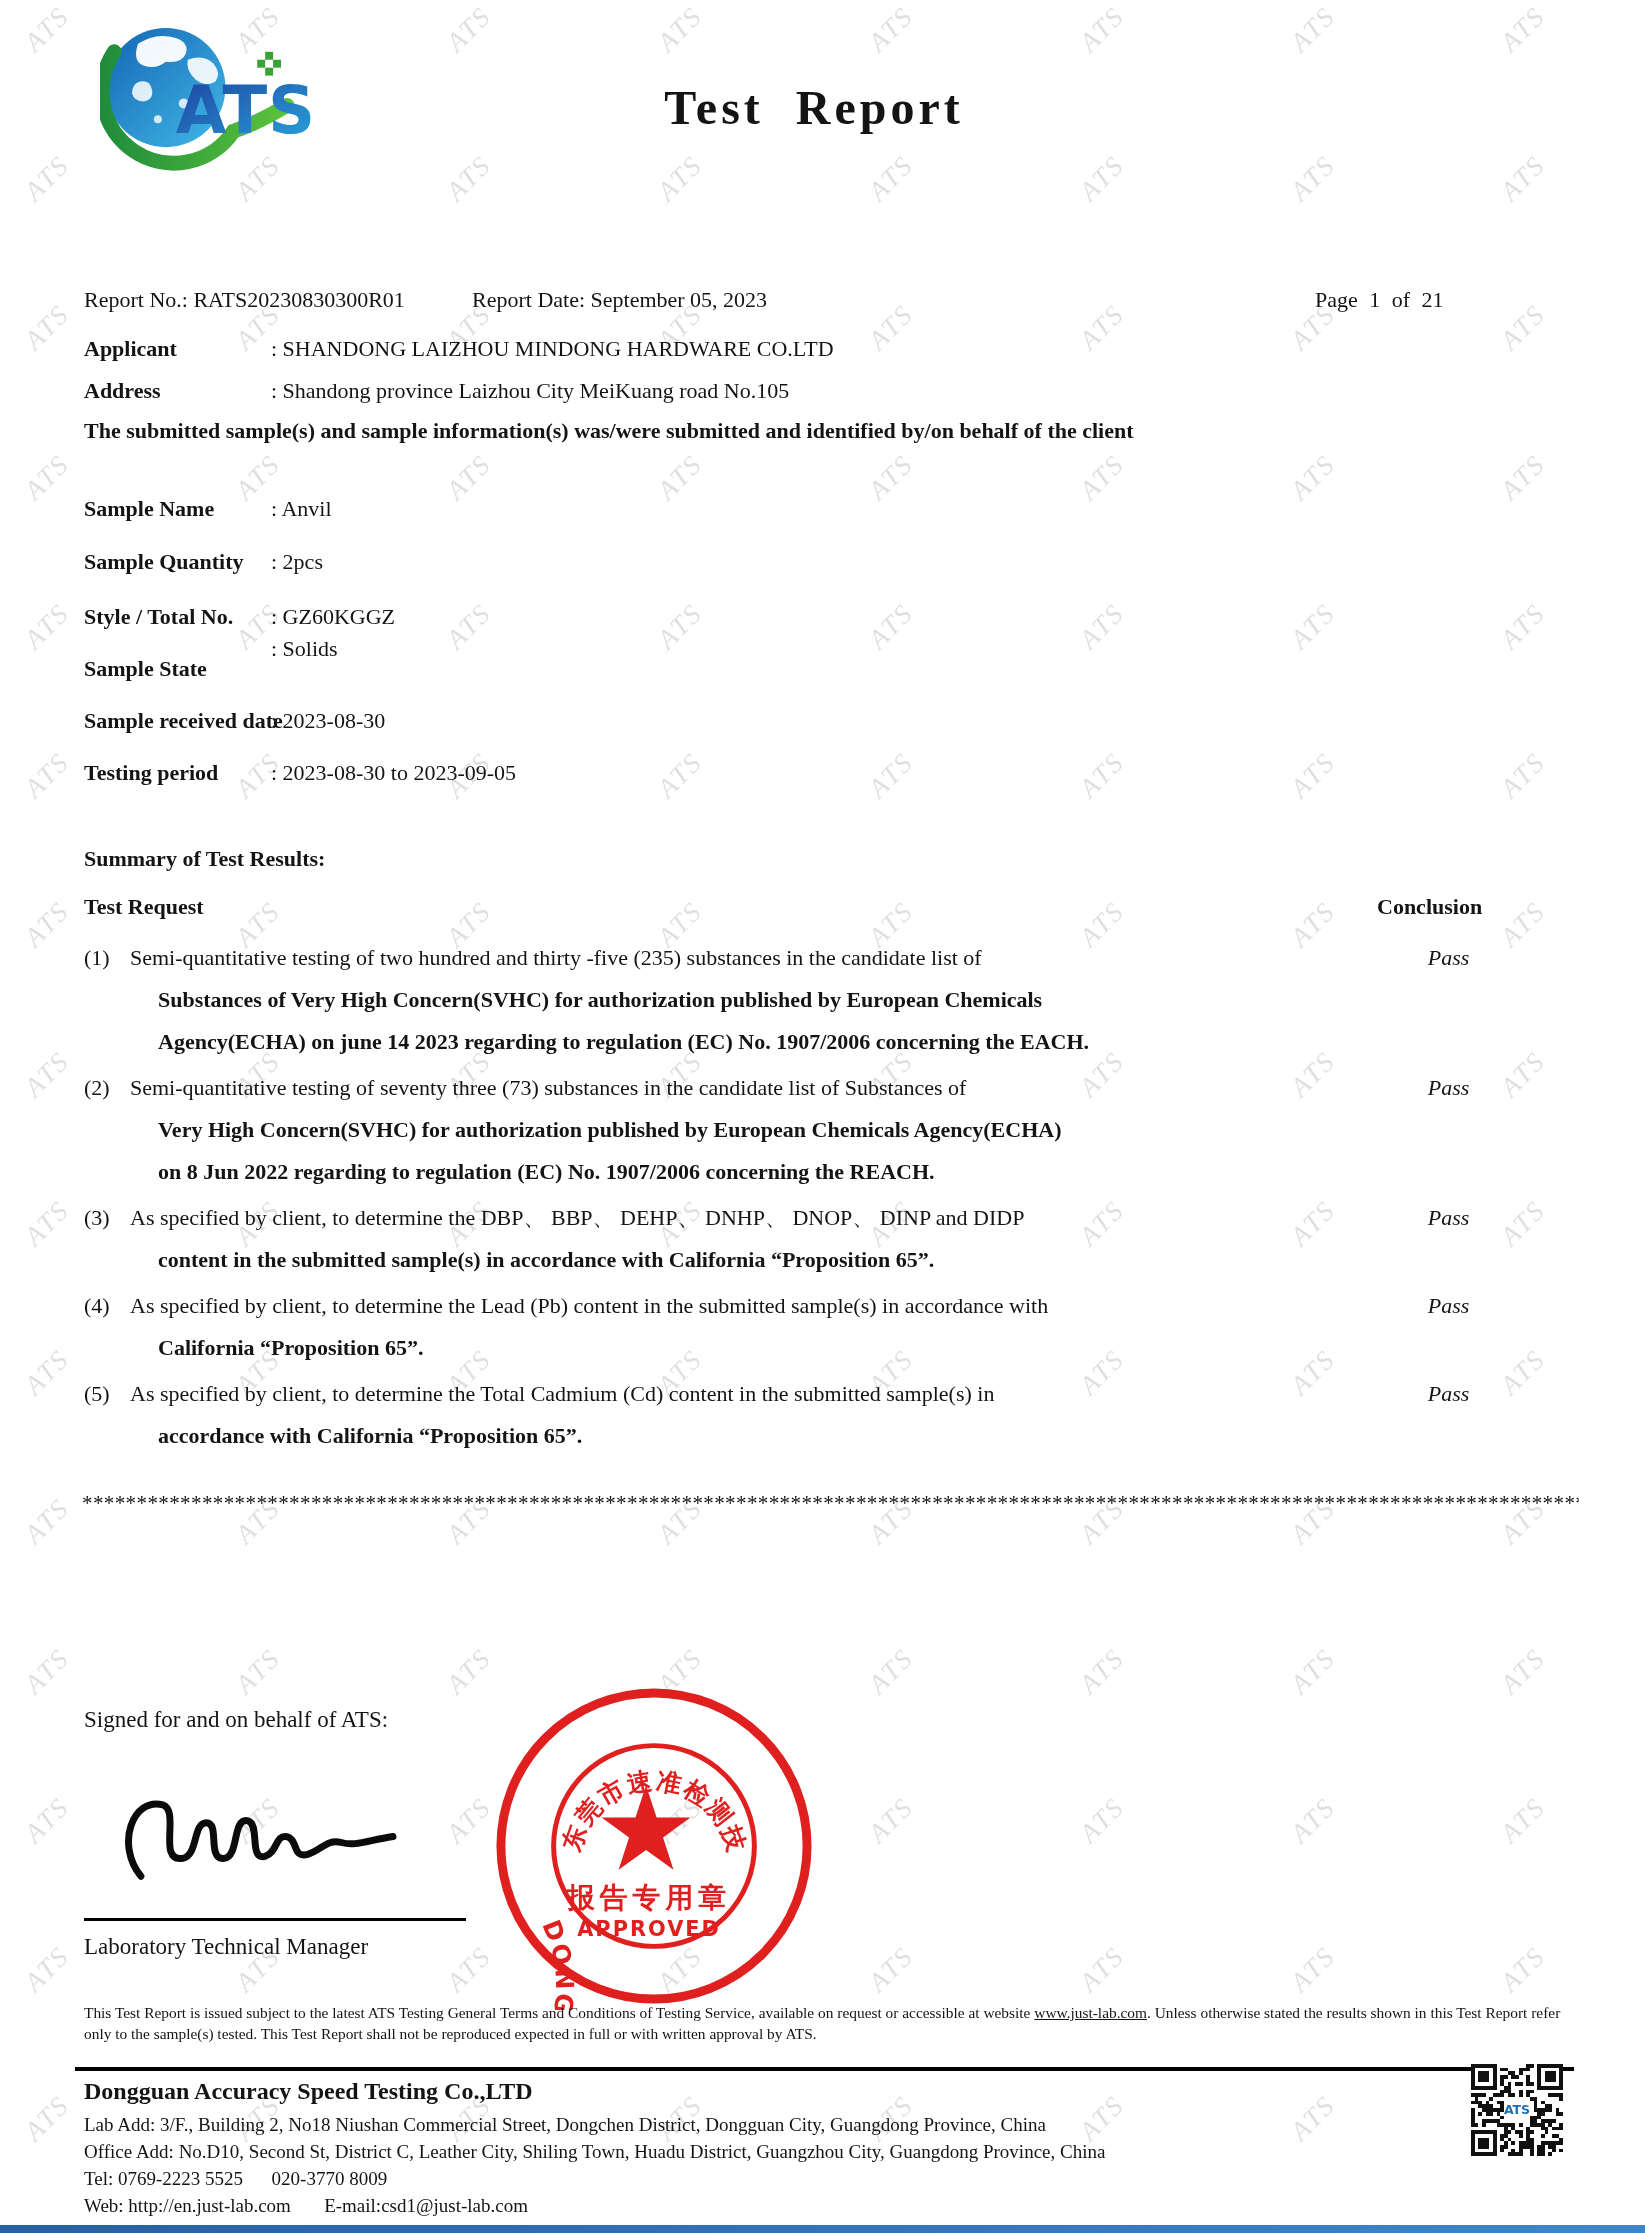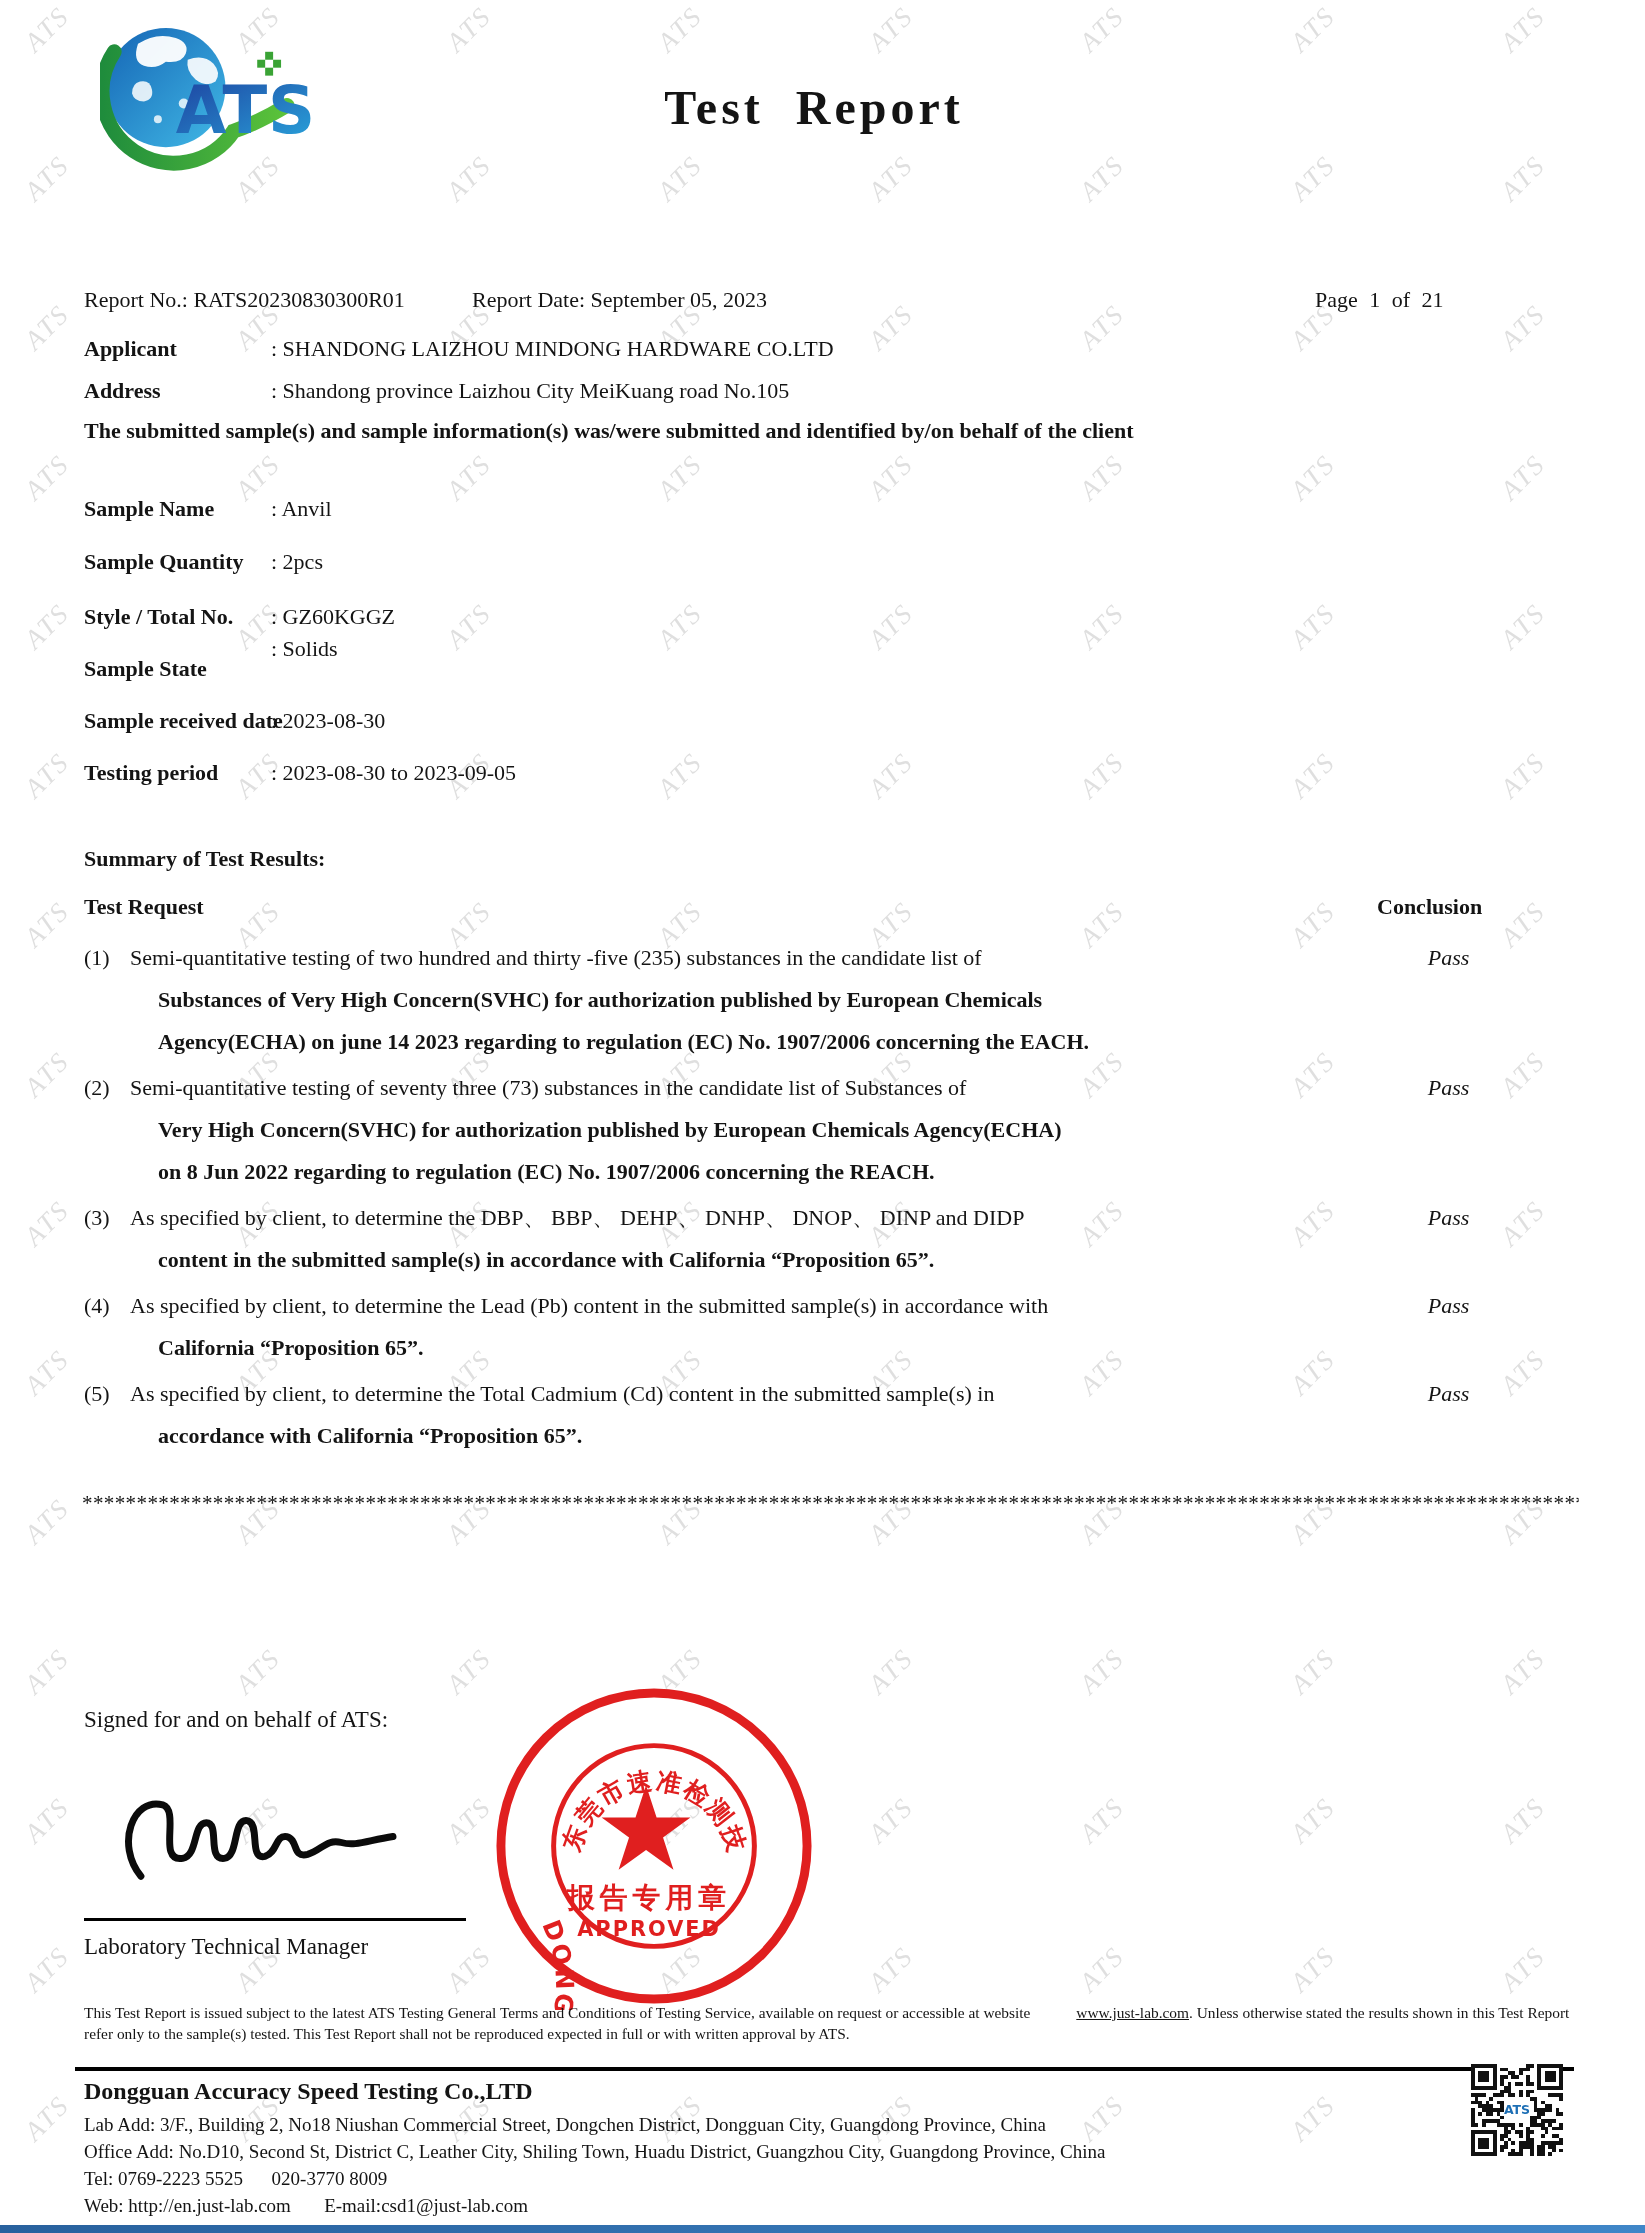--- a/index.html
+++ b/index.html
@@ -34,21 +34,21 @@
          overflow:hidden;letter-spacing:0.4px;}
   
   .signedfor{position:absolute;left:84px;top:1707px;font-size:23px;}
   .sig-svg{position:absolute;left:107px;top:1779px;}
   .sig-line{position:absolute;left:84px;top:1918px;width:382px;height:3px;background:#000;}
   .sig-role{position:absolute;left:84px;top:1934px;font-size:23px;}
   .stamp-svg{position:absolute;left:490px;top:1682px;}
   
   .disclaimer{position:absolute;left:84px;top:2002px;width:1493px;font-size:15.4px;
               line-height:21.4px;}
-  .disclaimer .lnk{text-decoration:underline;margin-left:42px;}
+  .disclaimer .lnk{text-decoration:underline;}
   .f-rule{position:absolute;left:75px;top:2067px;width:1499px;height:4px;background:#000;}
   .company{position:absolute;left:84px;top:2078px;font-size:24px;font-weight:bold;}
   .addr{position:absolute;left:84px;top:2111px;font-size:19px;line-height:27px;}
   .qr-svg{position:absolute;left:1471px;top:2064px;}
   .bottom-bar{position:absolute;left:0;top:2225px;width:1646px;height:9px;
               background:linear-gradient(90deg,#28619e,#3f86c8);}
 </style>
 </head>
 <body>
 

